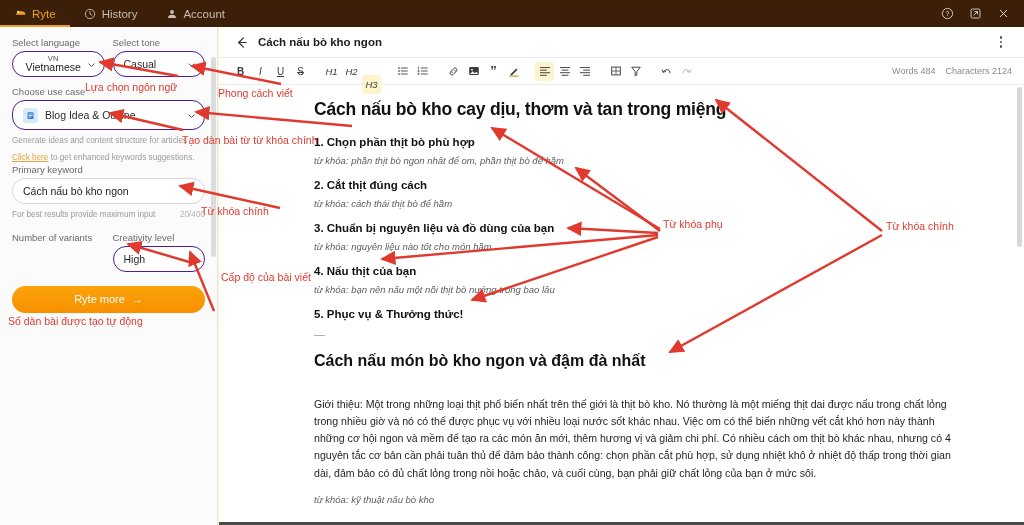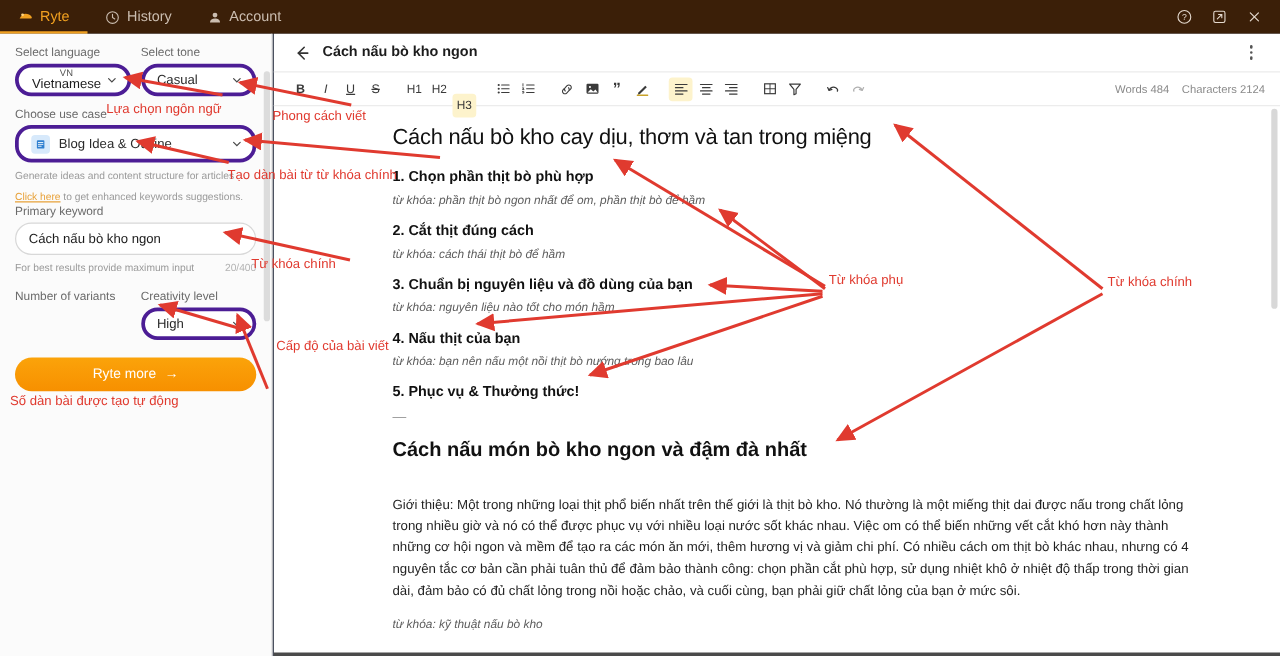--- a/index.html
+++ b/index.html
@@ -2,21 +2,21 @@
 <html><head>
 <meta charset="utf-8">
 <style>
   * { box-sizing: border-box; margin: 0; padding: 0; }
   html, body {
     width: 1024px; height: 525px;
     overflow: hidden;
     background: #ffffff;
     font-family: "Liberation Sans", sans-serif;
   }
-  #app { position: relative; width: 1024px; height: 525px; background: #0f172a; }
+  #app { position: relative; width: 1024px; height: 525px; background: #fef9c3; }
 
   
   .topbar {
     position: absolute; left: 0; top: 0; width: 1024px; height: 27px;
     background: #3b1f08; display: flex; align-items: center;
   }
   .tab {
     display: flex; align-items: center; gap: 5px;
     height: 27px; padding: 0 14px 0 14px;
     color: #cbbdb0; font-size: 11.5px; position: relative;
@@ -42,21 +42,21 @@
     position: absolute; left: 0; top: 27px; width: 218px; height: 498px;
     background: #fbfbfb; border-right: 1px solid #e3e3e3;
     padding: 10px 12px 0 12px;
     overflow: hidden;
   }
   .field-label { font-size: 9.5px; color: #6a6a6a; margin-bottom: 3px; }
   .row2 { display: flex; gap: 8px; }
   .col { flex: 1; min-width: 0; }
 
   .select {
-    position: relative; background: #ffffff; border: 3px solid #4c1d95;
+    position: relative; background: #ffffff; border: 1px solid #4c1d95;
     border-radius: 13px; height: 26px; display: flex; align-items: center;
     padding: 0 20px 0 10px; font-size: 10.5px; color: #2a2a2a; cursor: pointer;
   }
   .select.tall { height: 30px; }
   .select .chev {
     position: absolute; right: 8px; top: 50%; transform: translateY(-50%);
     width: 9px; height: 9px; color: #4a4a4a;
   }
   .lang-stack { display: flex; flex-direction: column; align-items: center; line-height: 1.05; width: 100%; }
   .lang-stack .vn { font-size: 7.5px; color: #555; letter-spacing: .3px; }
@@ -112,30 +112,30 @@
     height: 28px; display: flex; align-items: center; gap: 1px;
     padding: 0 12px; border-top: 1px solid #ececec; border-bottom: 1px solid #ececec;
     flex: 0 0 auto;
   }
   .tb {
     min-width: 19px; height: 19px; border-radius: 3px;
     display: flex; align-items: center; justify-content: center;
     font-size: 10px; color: #3a3a3a; cursor: pointer; padding: 0 3px;
   }
   .tb.on { background: #fdf3cc; }
-  .tb.h { font-size: 9.5px; font-weight: normal; }
+  .tb.h { font-size: 9.5px; font-weight: normal; font-style: italic; }
   .tb.hon { background: #fdf3cc; margin-top: 26px; }
   .tb-sep { width: 10px; }
   .counts { margin-left: auto; display: flex; gap: 10px; font-size: 9px; color: #8a8a8a; white-space: nowrap;}
 
   .canvas {
     flex: 1 1 auto; position: relative; overflow: hidden;
     padding: 14px 72px 0 95px;
   }
-  .h1 { font-size: 17.5px; color: #111; font-weight: normal; letter-spacing: -.2px; margin-bottom: 16px; }
+  .h1 { font-size: 17.5px; color: #111; font-weight: bold; letter-spacing: -.2px; margin-bottom: 16px; }
   .oitem { font-size: 11.5px; font-weight: bold; color: #111; margin-bottom: 7px; }
   .kw { font-size: 9.5px; font-style: italic; color: #5d5d5d; margin-bottom: 13px; }
   .divider-dash { color: #999; font-size: 11px; margin: 8px 0 12px 0; letter-spacing: 1px;}
   .h2 { font-size: 16px; color: #111; font-weight: bold; margin: 4px 0 26px 0; }
   .para {
     font-size: 10.6px; color: #1f1f1f; line-height: 1.62; text-align: left;
     margin-bottom: 12px;
   }
   .kw2 { font-size: 9.5px; font-style: italic; color: #5d5d5d; }
 

